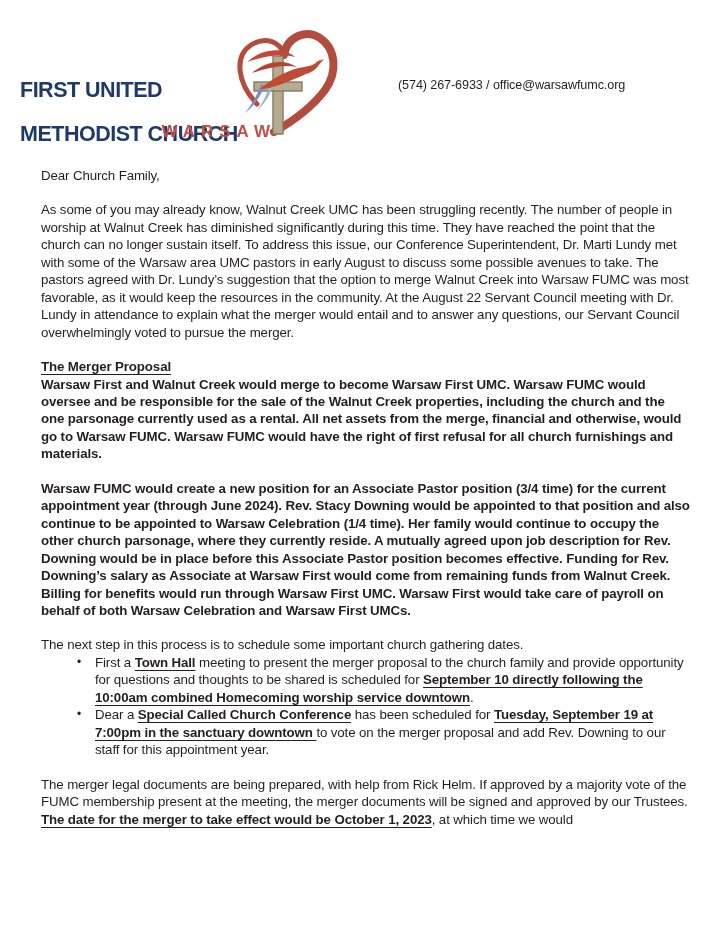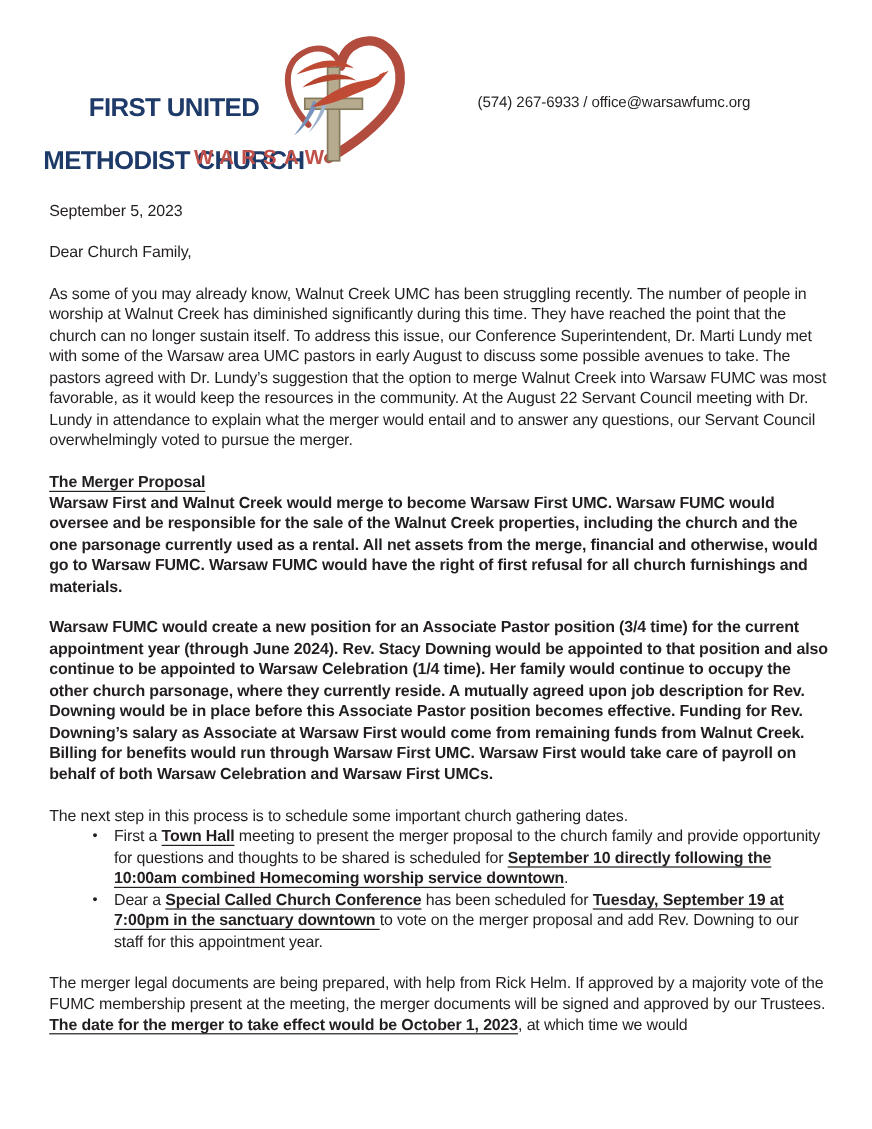--- a/index.html
+++ b/index.html
@@ -12,21 +12,21 @@
     position: relative;
     overflow: hidden;
   }
   .page { position: absolute; inset: 0; background: #ffffff; }
 
   
   .letterhead { position: absolute; left: 0; top: 0; width: 727px; height: 160px; }
   .logo-graphic { position: absolute; left: 227px; top: 22px; width: 114px; height: 120px; }
   .logo-text {
     position: absolute; left: 20px; top: 81px; width: 250px;
-    text-align: center; z-index: 3;
+    text-align: left; z-index: 3;
     color: #1e3a68; font-weight: 700; line-height: 19.5px;
     letter-spacing: -0.5px; font-size: 22px; white-space: nowrap;
   }
   .logo-text .l1 { font-size: 21.5px; }
   .logo-text .l2 { font-size: 21.5px; margin-top: 24px; }
   .logo-warsaw {
     position: absolute; left: 20px; top: 122px; width: 256px;
     text-align: right; z-index: 3;
     color: #c0504a; font-weight: 700; font-size: 17px;
     letter-spacing: 6px; white-space: nowrap;
@@ -101,21 +101,20 @@
     </div>
     <div class="logo-warsaw">WARSAW</div>
 
     <div class="contact">
       <div>(574) 267-6933 / office@warsawfumc.org</div>
     </div>
   </div>
 
   <div class="letter-body">
 
-    <p>September 5, 2023</p>
 
     <p>Dear Church Family,</p>
 
     <p>As some of you may already know, Walnut Creek UMC has been struggling recently. The number of people in worship at Walnut Creek has diminished significantly during this time. They have reached the point that the church can no longer sustain itself. To address this issue, our Conference Superintendent, Dr. Marti Lundy met with some of the Warsaw area UMC pastors in early August to discuss some possible avenues to take. The pastors agreed with Dr. Lundy’s suggestion that the option to merge Walnut Creek into Warsaw FUMC was most favorable, as it would keep the resources in the community. At the August 22 Servant Council meeting with Dr. Lundy in attendance to explain what the merger would entail and to answer any questions, our Servant Council overwhelmingly voted to pursue the merger.</p>
 
     <div class="block">
       <div class="heading">The Merger Proposal</div>
       <div class="bold">Warsaw First and Walnut Creek would merge to become Warsaw First UMC. Warsaw FUMC would oversee and be responsible for the sale of the Walnut Creek properties, including the church and the one parsonage currently used as a rental. All net assets from the merge, financial and otherwise, would go to Warsaw FUMC. Warsaw FUMC would have the right of first refusal for all church furnishings and materials.</div>
     </div>
 

